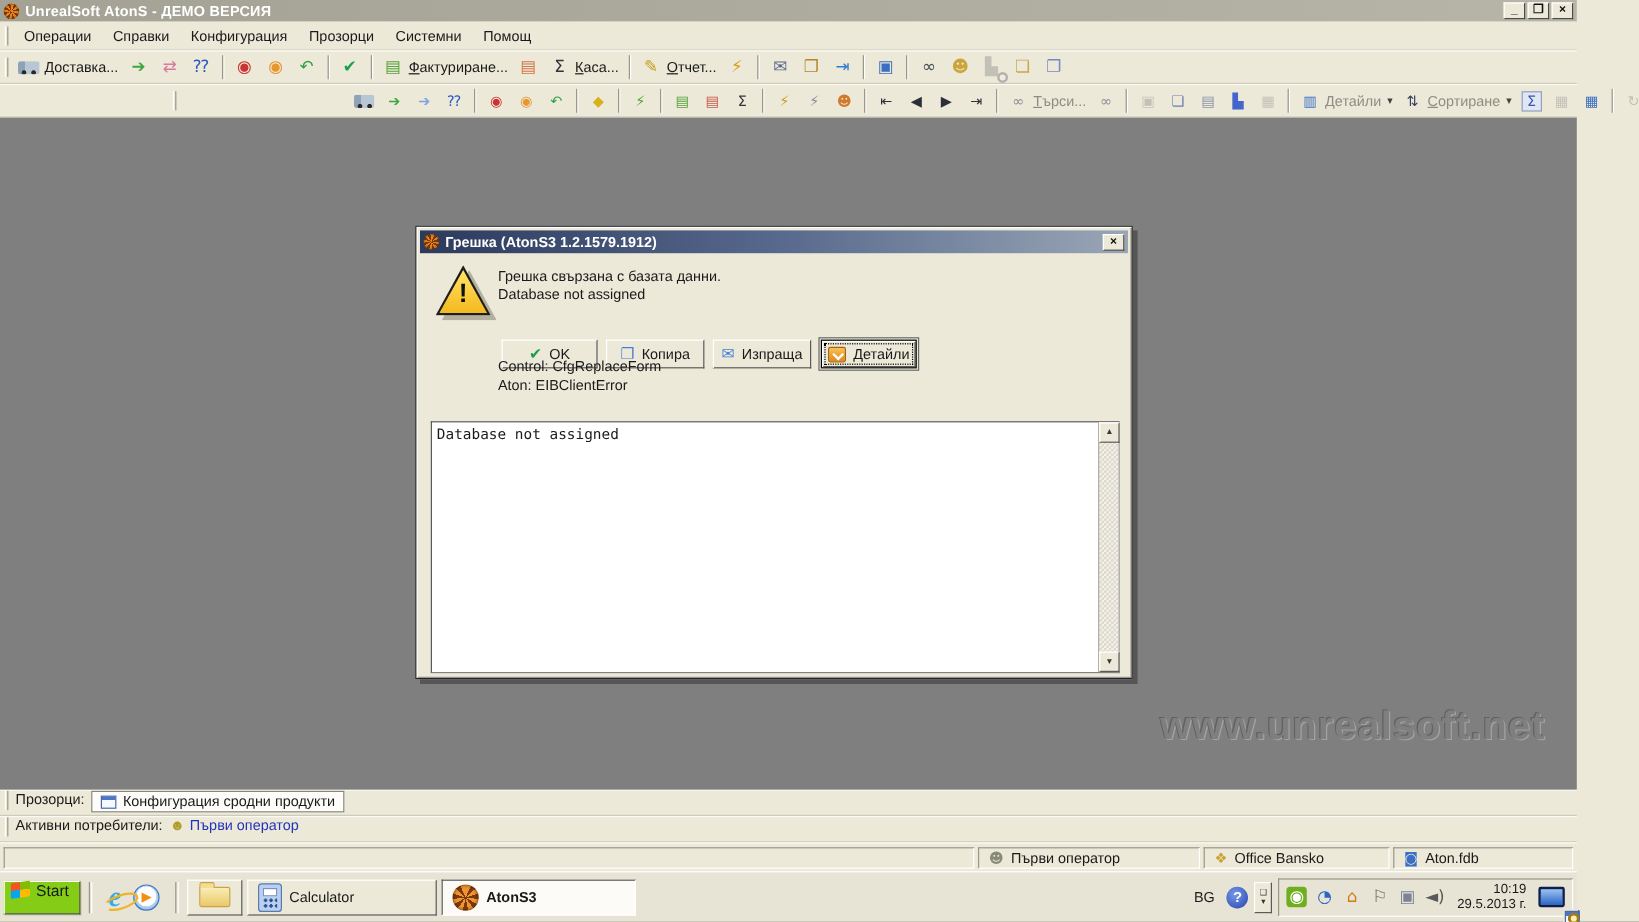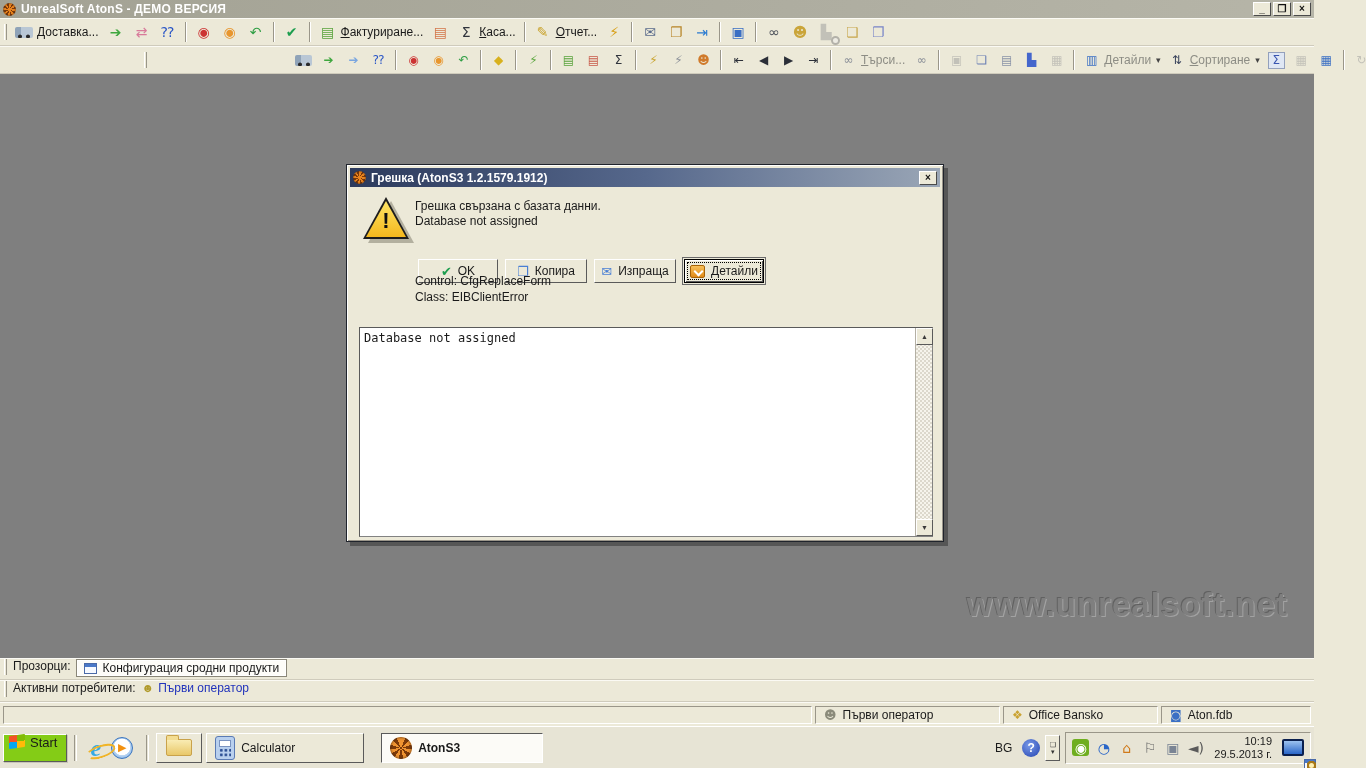--- a/index.html
+++ b/index.html
@@ -86,21 +86,21 @@
   
   .taskbar { height:42px; background:#e7e4d5; border-top:1px solid #fff; display:flex; align-items:center; padding:0 3px; gap:4px; }
   .startbtn { display:flex; align-items:flex-start; gap:5px; height:28px; padding:0 9px 0 5px; background:#84cc16; border:1px solid; border-color:#fff #5a5a5a #5a5a5a #fff; box-shadow:1px 1px 0 #00000022; font-weight:normal; font-size:13px; flex:none; }
   .flag { width:16px; height:13px; background:conic-gradient(#81bc06 0 25%,#ffba08 0 50%,#05a6f0 0 75%,#f35325 0 100%); transform:skewY(-8deg); border-radius:1px; }
   .tdiv { width:3px; height:26px; border-left:1px solid #9a9689; border-right:1px solid #fff; margin:0 3px; flex:none; }
   .ql { display:flex; align-items:center; gap:10px; padding:0 6px; flex:none; }
   .ieico { position:relative; font-family:"Liberation Serif",serif; font-style:italic; font-weight:bold; font-size:24px; color:#35aae4; line-height:22px; }
   .ieico::after { content:""; position:absolute; left:-4px; top:8px; width:26px; height:9px; border:2px solid #f0b428; border-radius:50%; transform:rotate(-18deg); border-left-color:transparent; }
   .wmpico { width:22px; height:22px; border-radius:50%; background:radial-gradient(circle at 50% 45%,#fff 55%,#bdd7f2 56%,#5d9be0 100%); border:1px solid #3c76c0; display:flex; align-items:center; justify-content:center; color:#f29111; font-size:11px; }
   .taskbtn { display:flex; align-items:center; gap:6px; height:30px; padding:0 8px; background:#ece9d8; border:1px solid; border-color:#fff #5a5a5a #5a5a5a #fff; white-space:nowrap; overflow:hidden; flex:none; }
-  .taskbtn.active { background:#fcfbf7; border-color:#5a5a5a #fff #fff #5a5a5a; font-weight:bold;margin-left:13px; }
+  .taskbtn.active { background:#fcfbf7; border-color:#5a5a5a #fff #fff #5a5a5a; font-weight:bold; }
   .chromeico { width:22px; height:22px; border-radius:50%; flex:none;
     background:radial-gradient(circle at 50% 50%,#4285f4 0 5px,#fff 5px 7.5px,transparent 7.5px),
                conic-gradient(from -45deg,#ea4335 0 120deg,#34a853 0 240deg,#fbbc05 0 360deg); }
   .foldico { position:relative; width:26px; height:17px; background:linear-gradient(#f9ecb4,#e9c869); border:1px solid #c9a24a; border-radius:1px 2px 2px 2px; flex:none; }
   .foldico::before { content:""; position:absolute; left:-1px; top:-5px; width:11px; height:4px; background:#f3dd92; border:1px solid #c9a24a; border-bottom:none; border-radius:2px 2px 0 0; }
   .calcico { position:relative; width:20px; height:24px; background:#b9d0ee; border:1px solid #5a7ab4; border-radius:3px; flex:none; }
   .calcico::before { content:""; position:absolute; left:3px; top:3px; right:3px; height:5px; background:#fff; border:1px solid #7a93c0; }
   .calcico::after { content:""; position:absolute; left:3px; top:11px; right:3px; bottom:2px; background-image:radial-gradient(circle,#2d4f94 1.2px,transparent 1.6px); background-size:4.6px 4.6px; }
   .atonico { width:22px; height:22px; border-radius:50%; background:#c96a1e; background-image:repeating-conic-gradient(#ef9432 0 24deg,#7c3a0a 24deg 48deg); box-shadow:inset 0 0 3px #40200a; flex:none; }
   .tray { margin-left:auto; display:flex; align-items:center; gap:5px; }
@@ -120,20 +120,32 @@
   <div class="titlebar">
     <span class="swirl"></span>
     <span class="t">UnrealSoft AtonS - ДЕМО ВЕРСИЯ</span>
     <span class="wctrls">
       <span class="wbtn">_</span>
       <span class="wbtn">❐</span>
       <span class="wbtn">×</span>
     </span>
   </div>
 
+  <div class="menubar">
+    <span class="grip"></span>
+    <span style="display:flex">
+
+    <span class="mi"><span class="lb">Операции</span></span>
+        <span class="mi"><span class="lb">Справки</span></span>
+        <span class="mi"><span class="lb">Конфигурация</span></span>
+        <span class="mi"><span class="lb">Прозорци</span></span>
+        <span class="mi"><span class="lb">Системни</span></span>
+        <span class="mi"><span class="lb">Помощ</span></span>
+      </span>
+  </div>
 
   <div class="toolbar">
     <span class="grip"></span>
     <span class="row">
 
     <span class="tbtn ctruck">
         <span class="icb"></span>
         <span class="lb">Доставка...</span>
 
       </span>
@@ -521,21 +533,21 @@
           <span class="bico" style="color:#4a7fd4">✉</span>
           <span>Изпраща</span>
         </div>
         <div class="dbtn focus" style="left:337px;width:80px">
           <span class="detico"></span>
           <span>Детайли</span>
         </div>
 
         <div class="dctl">
           <div>Control: CfgReplaceForm</div>
-          <div>Class: EIBClientError</div>
+          <div>Aton: EIBClientError</div>
         </div>
 
         <div class="txtwrap">
           <div class="txtbody">Database not assigned</div>
           <div class="sbar">
             <span class="sbtn">▲</span>
             <span class="sbtn">▼</span>
           </div>
         </div>
       </div>

